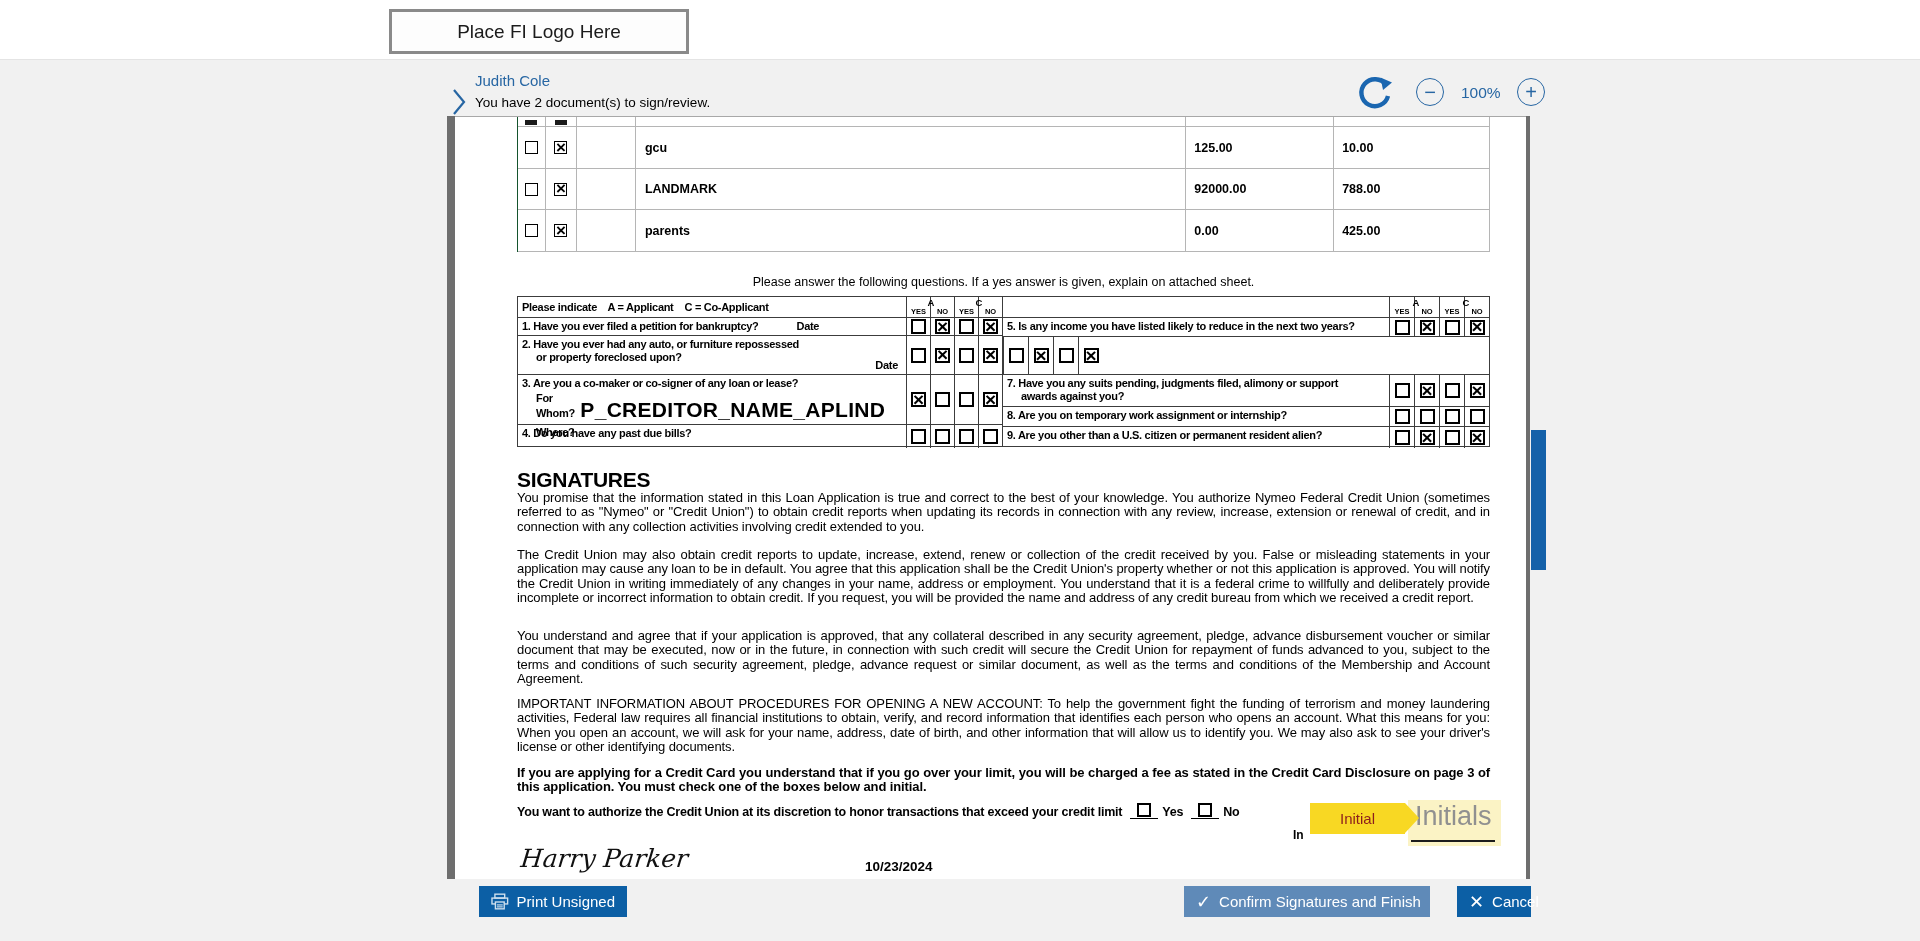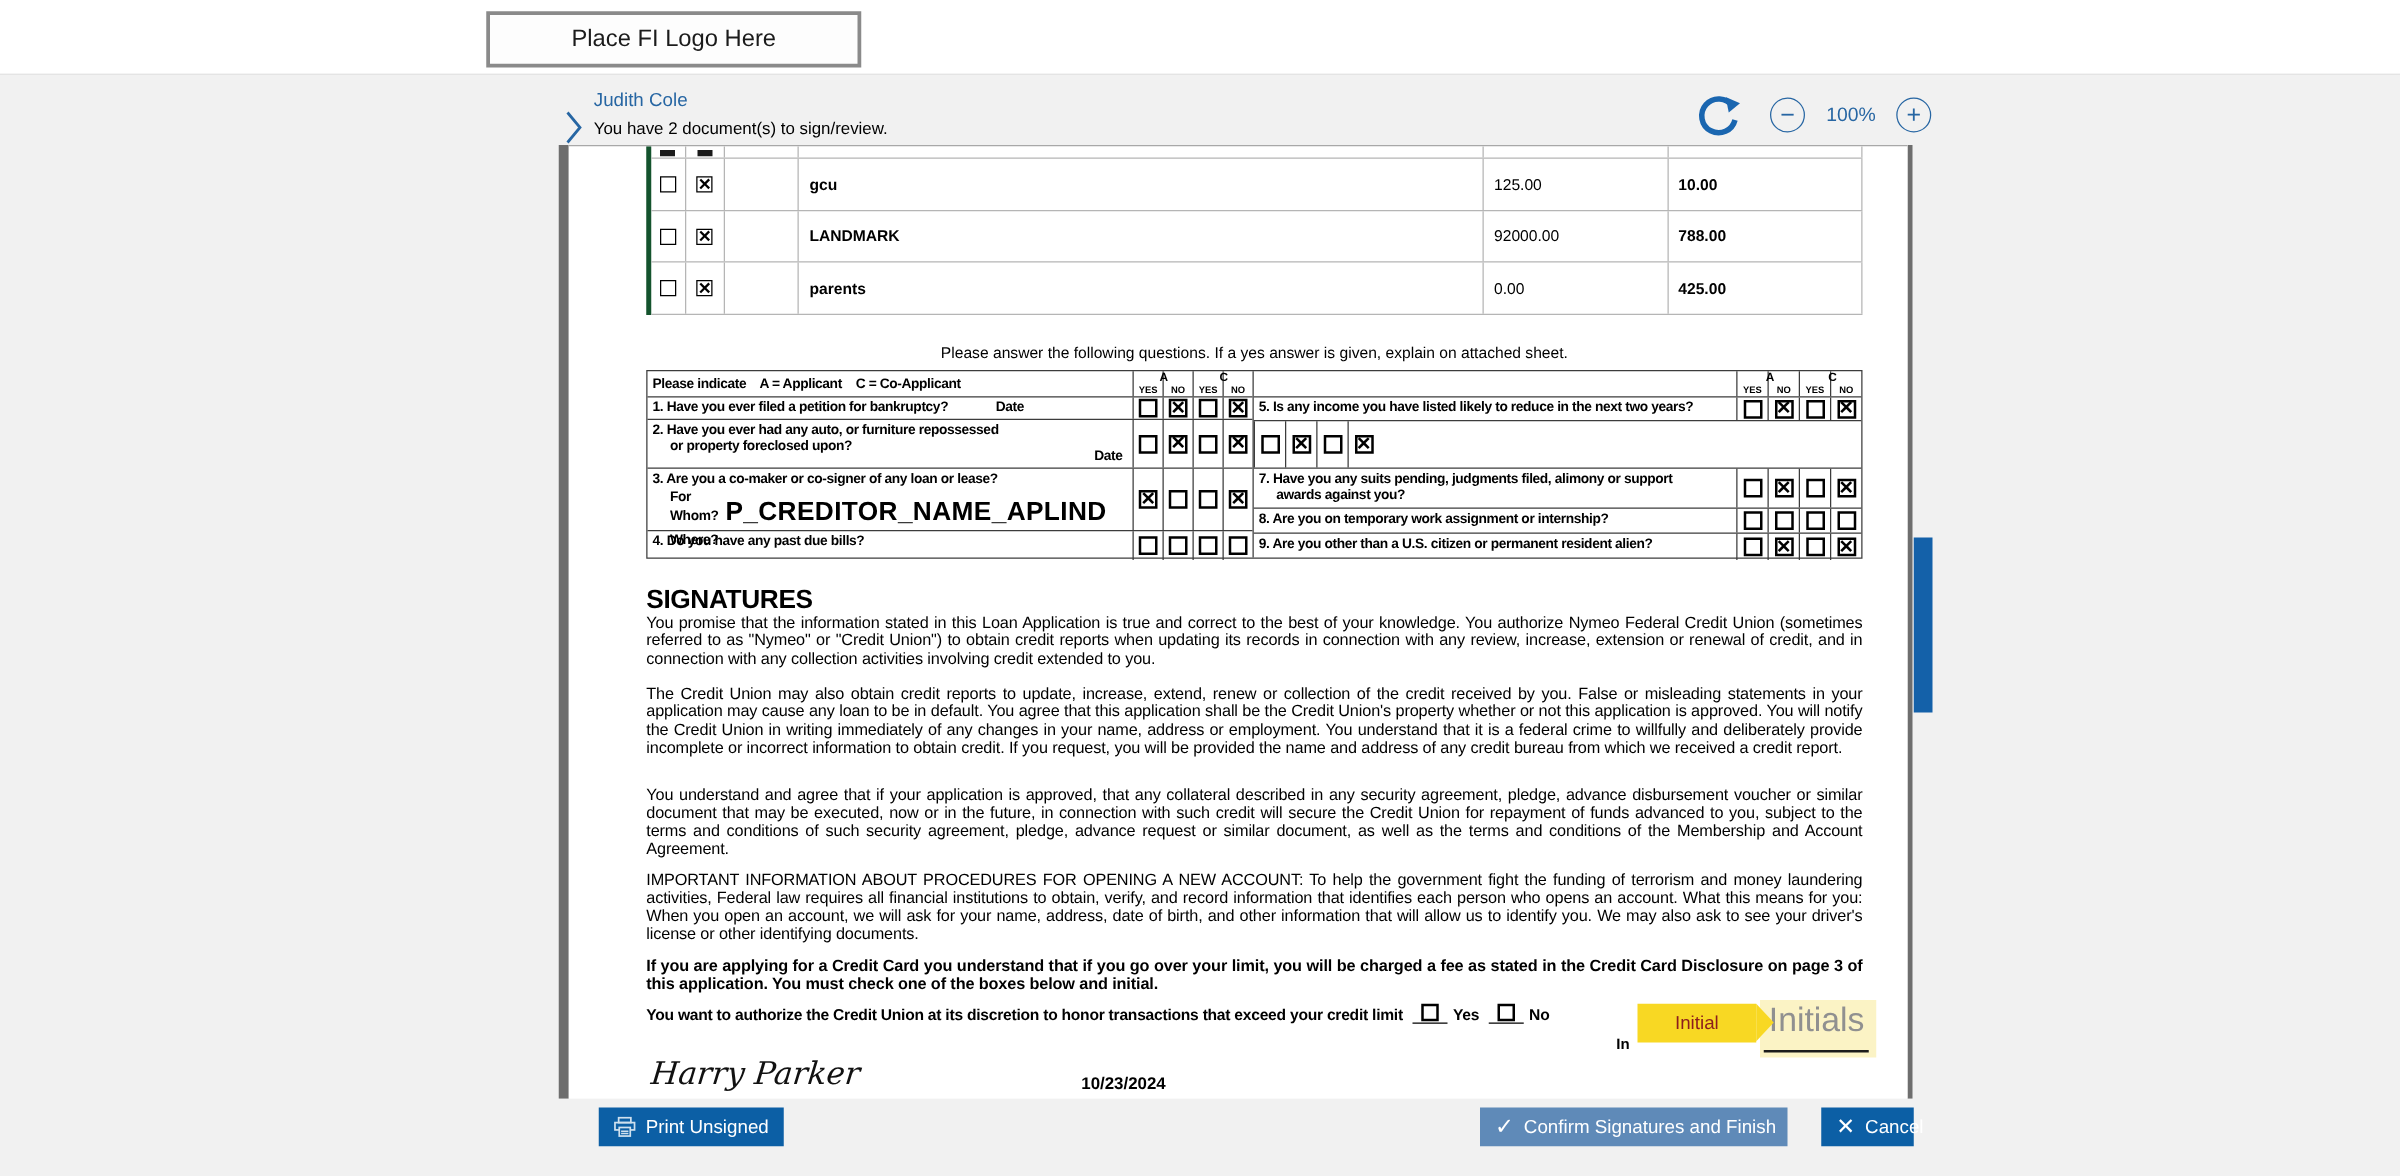--- a/index.html
+++ b/index.html
@@ -19,27 +19,27 @@
   .zoom-level { position:absolute; left:1461px; top:84px; font-size:15.5px; color:#2766a3; }
 
   .edge-left  { position:absolute; left:447px; top:116px; width:8px; height:763px; background:#6e6e6e; }
   .edge-right { position:absolute; left:1526px; top:116px; width:4px; height:763px; background:#6e6e6e; }
   .scroll-thumb { position:absolute; left:1531px; top:430px; width:15px; height:140px; background:#1461a9; cursor:pointer; }
 
   .page { position:absolute; left:455px; top:116px; width:1071px; height:763px; background:#ffffff;
           border-top:1px solid #a8a8a8; overflow:hidden; color:#000; }
 
   
-  .debts { position:absolute; left:62px; top:0; width:973px; border-left:4px solid #14532d; }
+  .debts { position:absolute; left:62px; top:0; width:973px; border-left:1px solid #14532d; }
   .drow { display:flex; height:42px; border-bottom:1px solid #b5b5b5; }
   .drow.partial { height:10px; }
   .dc { border-right:1px solid #b5b5b5; display:flex; align-items:center; }
   .dc1 { width:28px; justify-content:center; } .dc2 { width:31px; justify-content:center; }
   .dc3 { width:59px; } .dc4 { width:551px; padding-left:9px; font-weight:bold; font-size:12.5px; }
-  .dc5 { width:148px; padding-left:8px; font-weight:normal; font-size:12.5px; }
+  .dc5 { width:148px; padding-left:8px; font-weight:bold; font-size:12.5px; }
   .dc6 { width:156px; padding-left:8px; font-weight:bold; font-size:12.5px; }
   .stub { width:12px; height:5px; background:#1a1a1a; margin-top:1px; }
 
   .cb { width:13px; height:13px; border:1.5px solid #000; display:flex; align-items:center; justify-content:center;
         font-weight:bold; font-size:17px; line-height:11px; color:#000; }
   .cb.checked::after { content:"×"; margin-top:-1px; }
   .qcb { width:15px; height:15px; border:2px solid #000; margin:auto; display:flex; align-items:center; justify-content:center;
          font-weight:bold; font-size:19px; line-height:11px; color:#000; }
   .qcb.checked::after { content:"×"; margin-top:-1px; }
 

